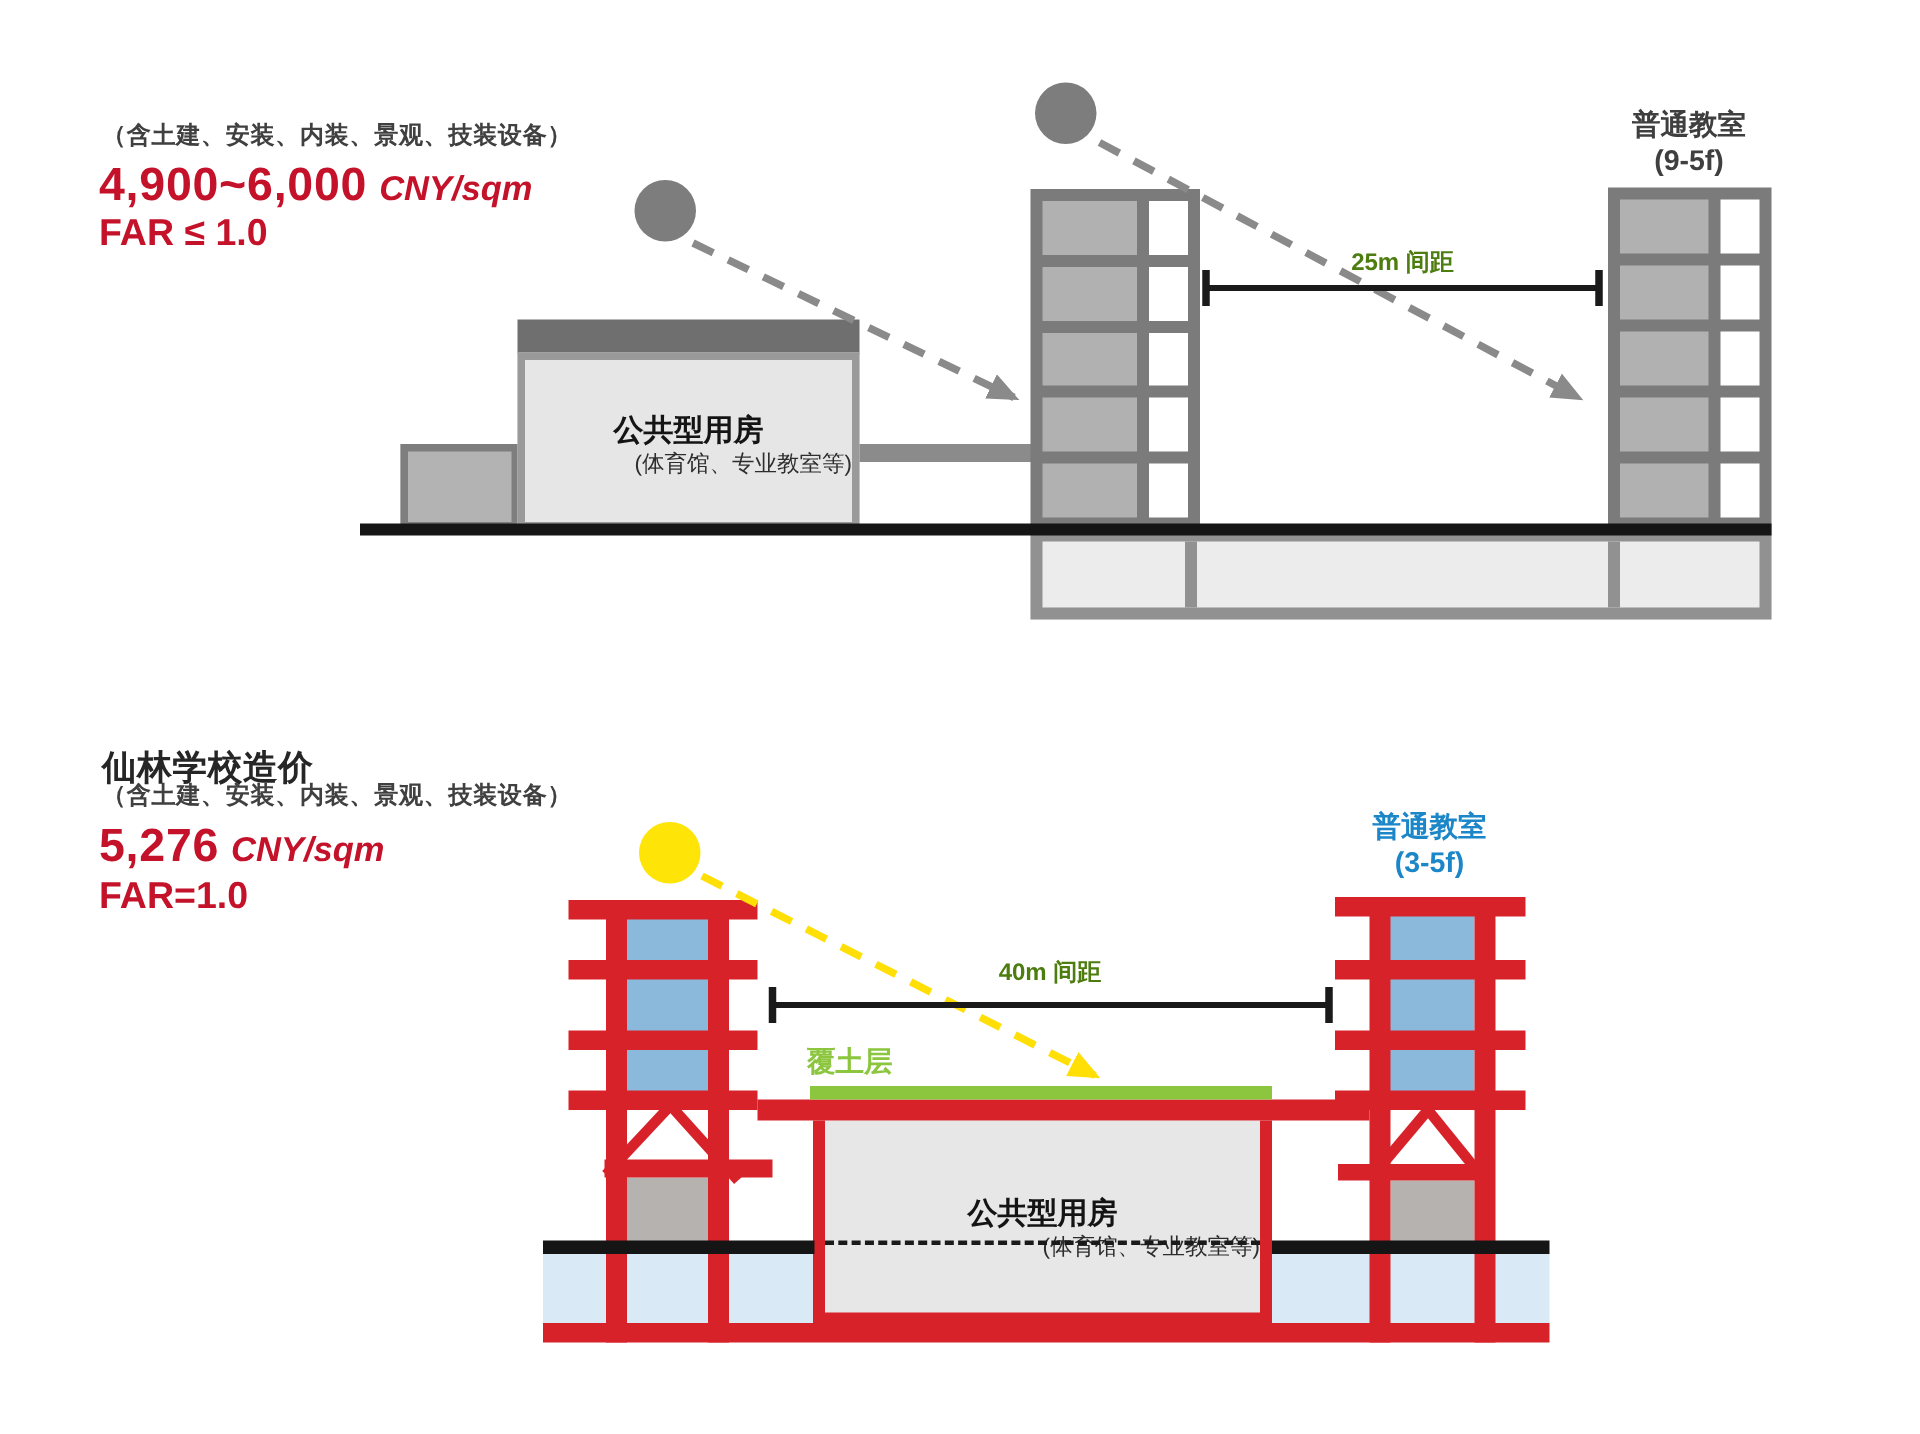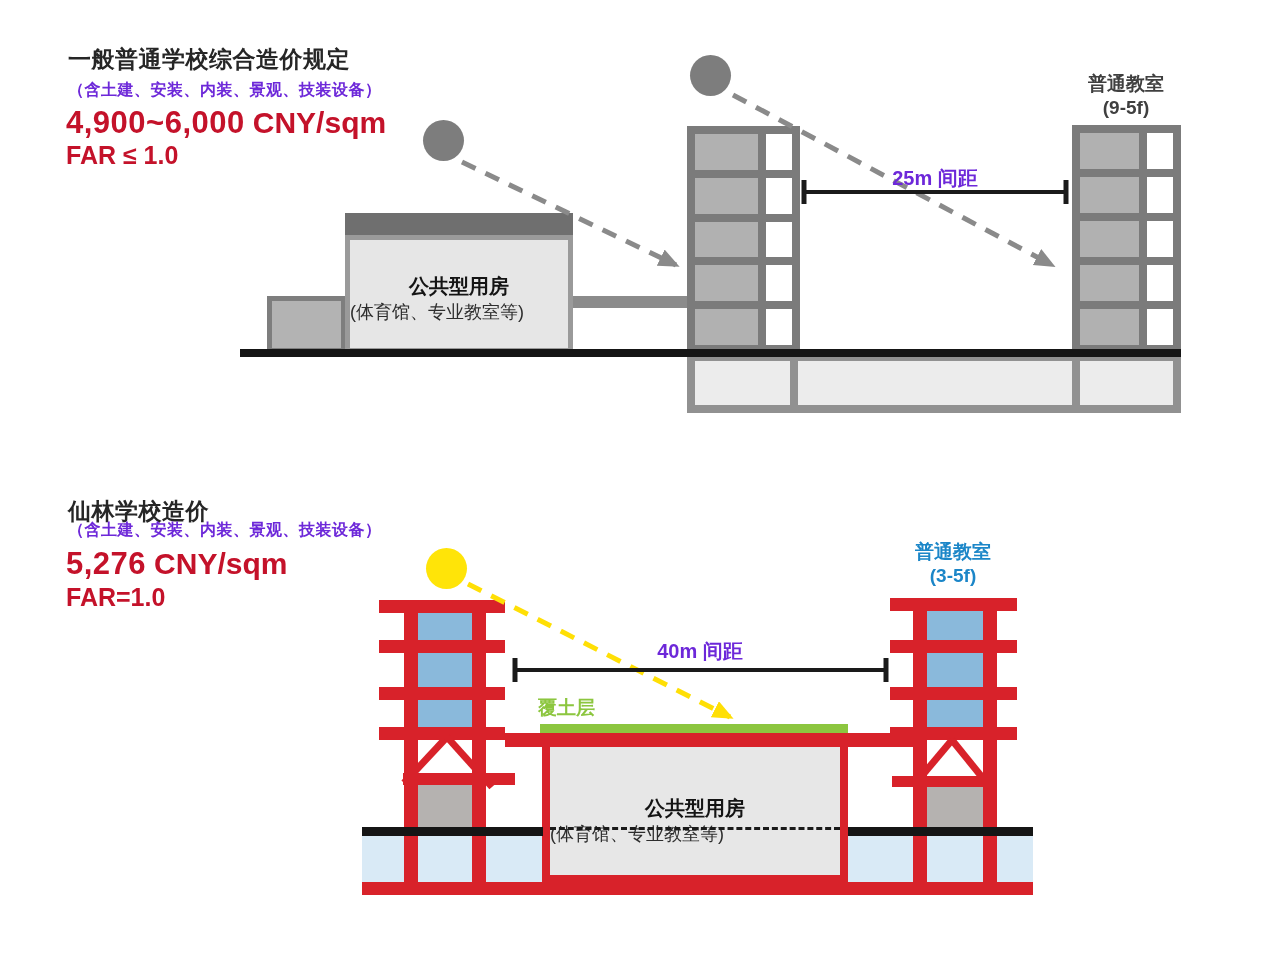--- a/index.html
+++ b/index.html
@@ -2,51 +2,50 @@
 <html><head>
 <meta charset="utf-8">
 <style>
   html,body{margin:0;padding:0;background:#ffffff;}
   body{font-family:"Liberation Sans","DejaVu Sans",sans-serif;}
   #stage{position:relative;width:1280px;height:956px;background:#fff;overflow:hidden;}
   .abs{position:absolute;box-sizing:border-box;}
   .txt{white-space:nowrap;}
   
   .blk-title{font-size:23px;font-weight:bold;color:#262626;letter-spacing:.5px;}
-  .blk-sub{font-size:16px;font-weight:bold;color:#6d28d9;letter-spacing:.5px;}
+  .blk-sub{font-size:16px;font-weight:bold;color:#404040;letter-spacing:.5px;}
   .price-line{color:#c4122a;font-weight:bold;}
   .price-num{font-size:31px;letter-spacing:.5px;}
-  .price-unit{font-size:30px;margin-left:8px;}
+  .price-unit{font-size:23px;margin-left:8px;font-style:italic;}
   .far-line{color:#c4122a;font-weight:bold;font-size:25px;}
-  .dim-label{font-size:20px;font-weight:bold;color:#6d28d9;text-align:center;}
+  .dim-label{font-size:16px;font-weight:bold;color:#4d7c0f;text-align:center;}
   .bld-label{font-size:19px;font-weight:bold;text-align:center;line-height:1.25;}
   .lab-dark{color:#3f3f3f;}
   .lab-blue{color:#1b86c8;}
   .lab-green{color:#8cc63f;font-size:19px;font-weight:bold;}
   .pub-label{font-size:20px;font-weight:bold;color:#141414;text-align:center;}
-  .pub-sub{font-size:18px;color:#2d2d2d;text-align:left;font-weight:normal;}
+  .pub-sub{font-size:15px;color:#2d2d2d;text-align:right;font-weight:normal;}
   
   .sun{border-radius:50%;}
   .ground{background:#151515;z-index:24;}
   .red{background:#d8222a;}
   .z10{z-index:10;} .z12{z-index:12;} .z14{z-index:14;} .z20{z-index:20;}
   .z22{z-index:22;} .z23{z-index:23;} .z26{z-index:26;} .z50{z-index:50;}
   
   .tower{background:#7b7b7b;padding:8px;display:grid;grid-template-columns:1fr 26px;
          grid-auto-rows:1fr;column-gap:8px;row-gap:8px;z-index:14;}
   .tower .pan{background:#b1b1b1;}
   .tower .win{background:#ffffff;}
   #overlay{position:absolute;left:0;top:0;width:1280px;height:956px;z-index:40;pointer-events:none;}
 </style>
 </head>
 <body>
 
 <div id="stage">
 
-  <div class="abs txt blk-title z50" style="left:68px;top:44px;">一般普通学校综合造价规定</div>
   <div class="abs txt blk-sub z50" style="left:68px;top:80px;">（含土建、安装、内装、景观、技装设备）</div>
   <div class="abs txt price-line z50" style="left:66px;top:105px;">
     <span class="price-num">4,900~6,000</span><span class="price-unit">CNY/sqm</span>
   </div>
   <div class="abs txt far-line z50" style="left:66px;top:141px;">FAR ≤ 1.0</div>
 
   <div class="abs sun z20" style="left:423px;top:120px;width:41px;height:41px;background:#7d7d7d;"></div>
   <div class="abs sun z20" style="left:690px;top:55px;width:41px;height:41px;background:#7d7d7d;"></div>
 
   <div class="abs z12" style="left:267px;top:296px;width:79px;height:57px;background:#b3b3b3;border:5px solid #7e7e7e;"></div>

